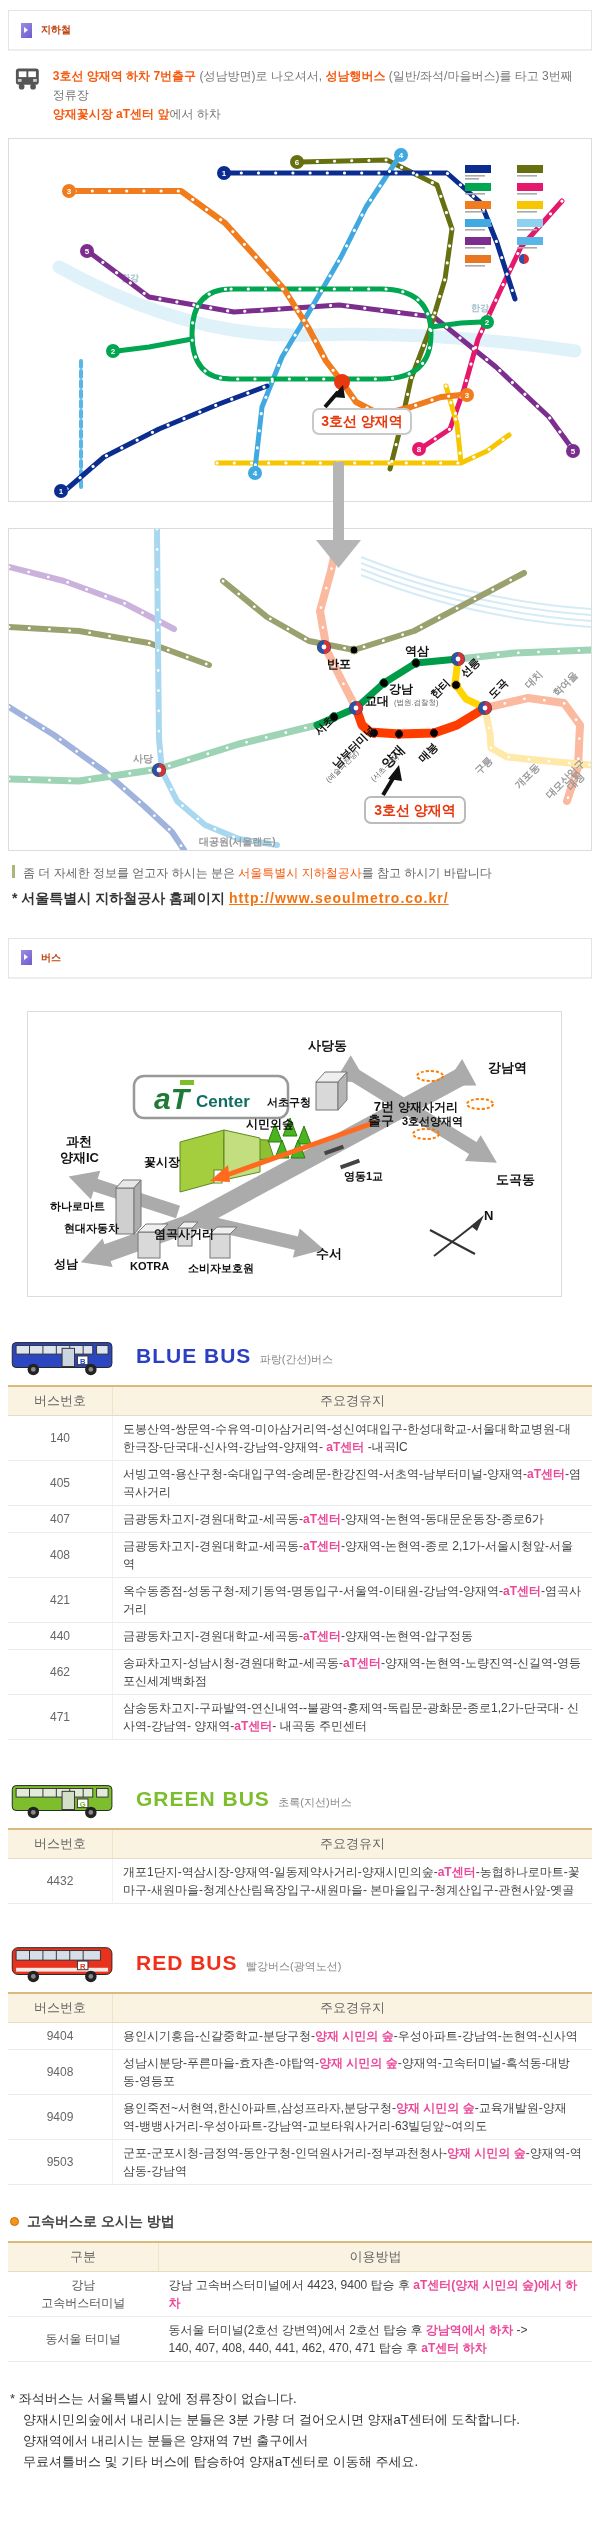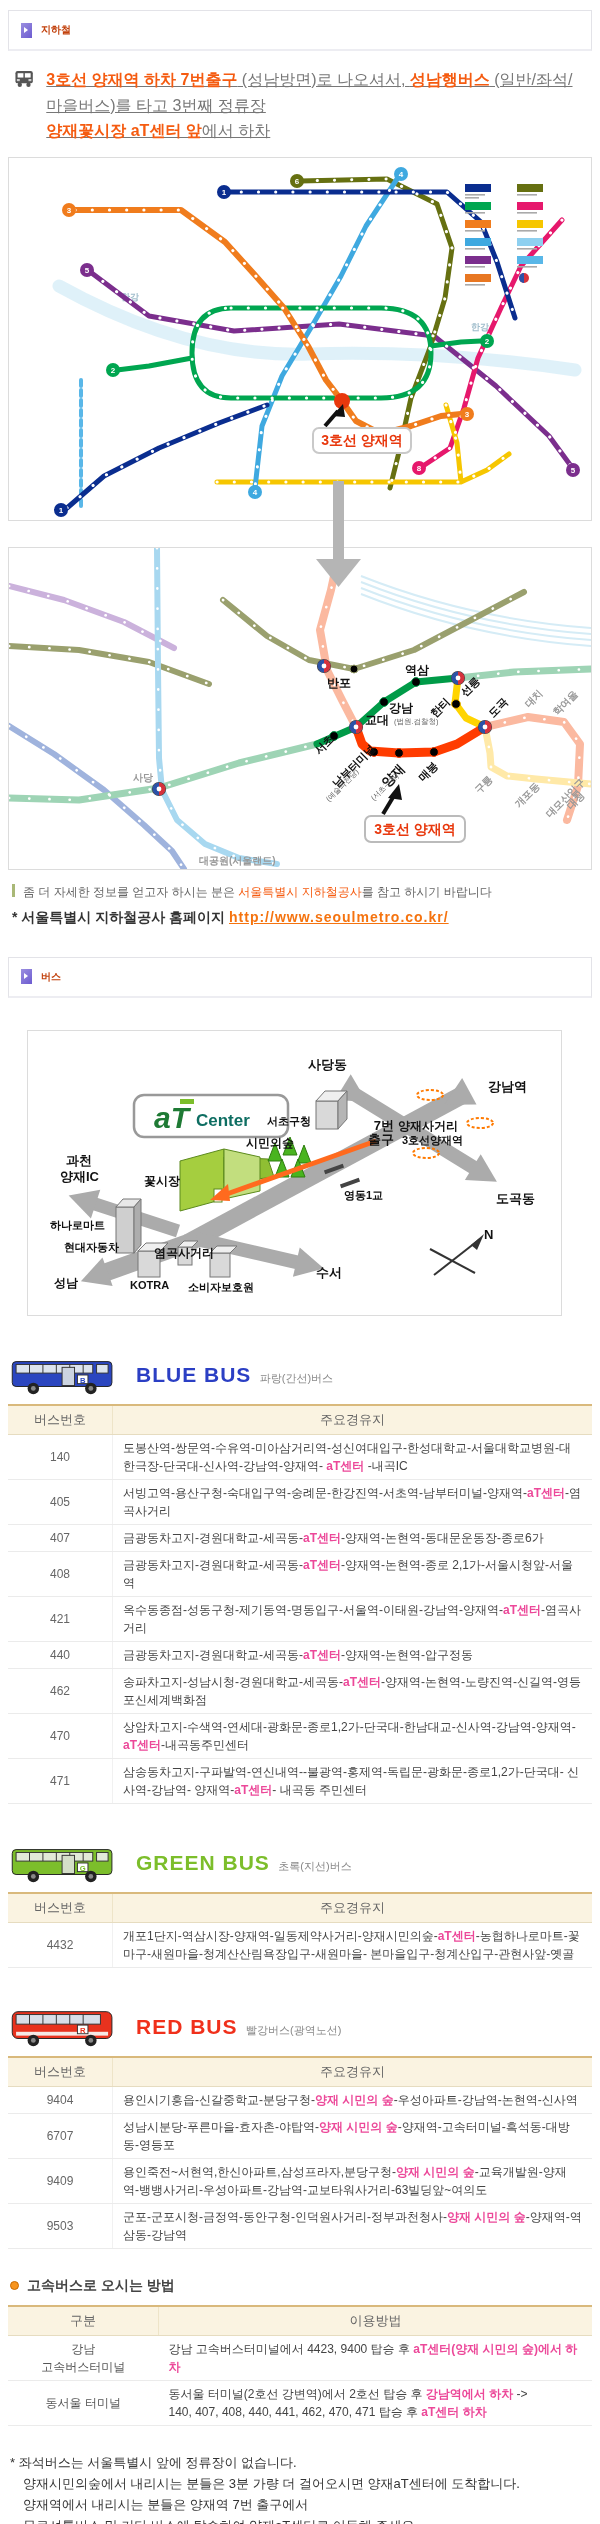--- a/index.html
+++ b/index.html
@@ -7,21 +7,21 @@
   .wrap{padding:10px 8px 20px;}
 
   
   .sec-header{border:1px solid #E3E3E8;border-bottom:2px solid #EDEDF2;height:38px;display:flex;align-items:center;padding:0 12px;background:#fff;}
   .sec-icon{width:11px;height:15px;background:linear-gradient(135deg,#9b8fe0,#6c5bd0);margin-right:9px;position:relative;flex:none;}
   .sec-icon::after{content:'';position:absolute;left:3px;top:4px;border-left:4px solid #fff;border-top:3.5px solid transparent;border-bottom:3.5px solid transparent;}
   .sec-title{font-weight:bold;font-size:10px;color:#c2410c;}
 
   
   .instruction{display:flex;gap:12px;margin:16px 6px 13px;}
-  .instr-text{font-size:16px;line-height:1.6;color:#777;text-decoration:underline;}
+  .instr-text{font-size:12px;line-height:1.6;color:#777;}
   .hl{color:#F55B10;font-weight:bold;}
 
   .map-box{border:1px solid #DCDCDC;background:#fff;}
   .map-gap{height:26px;position:relative;}
   .down-arrow{position:absolute;left:308px;top:-40px;z-index:6;}
 
   .metro-note{margin:14px 4px 4px;font-size:12px;color:#666;display:flex;align-items:flex-start;}
   .bar-icon{width:3px;height:13px;background:#A9B877;margin-right:8px;flex:none;}
   .link-orange{color:#F55B10;text-decoration:none;}
   .homepage{margin:8px 4px 30px;font-size:14px;font-weight:bold;color:#333;}
@@ -465,24 +465,20 @@
         </tr>
     <tr>
           <td class="no">440</td>
           <td>금광동차고지-경원대학교-세곡동-<b>aT센터</b>-양재역-논현역-압구정동</td>
         </tr>
     <tr>
           <td class="no">462</td>
           <td>송파차고지-성남시청-경원대학교-세곡동-<b>aT센터</b>-양재역-논현역-노량진역-신길역-영등포신세계백화점</td>
         </tr>
     <tr>
-          <td class="no">470</td>
-          <td>상암차고지-수색역-연세대-광화문-종로1,2가-단국대-한남대교-신사역-강남역-양재역-<b>aT센터</b>-내곡동주민센터</td>
-        </tr>
-    <tr>
           <td class="no">471</td>
           <td>삼송동차고지-구파발역-연신내역--불광역-홍제역-독립문-광화문-종로1,2가-단국대- 신사역-강남역- 양재역-<b>aT센터</b>- 내곡동 주민센터</td>
         </tr>
   </tbody>
     </table>
 
   <div class="bus-group-header">
     <svg width="112" height="46" viewBox="0 0 116 48">
       <rect x="4" y="10" width="104" height="26" rx="4" stroke="#222" fill="#7CBE2B"></rect>
       <rect x="8" y="13" width="80" height="9" fill="#E2EAD8" stroke="#333"></rect>
@@ -536,21 +532,21 @@
     <tbody>
         <tr>
           <th class="no">버스번호</th>
           <th>주요경유지</th>
         </tr>
     <tr>
           <td class="no">9404</td>
           <td>용인시기흥읍-신갈중학교-분당구청-<b>양재 시민의 숲</b>-우성아파트-강남역-논현역-신사역</td>
         </tr>
     <tr>
-          <td class="no">6707</td>
+          <td class="no">9408</td>
           <td>성남시분당-푸른마을-효자촌-야탑역-<b>양재 시민의 숲</b>-양재역-고속터미널-흑석동-대방동-영등포</td>
         </tr>
     <tr>
           <td class="no">9409</td>
           <td>용인죽전~서현역,한신아파트,삼성프라자,분당구청-<b>양재 시민의 숲</b>-교육개발원-양재역-뱅뱅사거리-우성아파트-강남역-교보타워사거리-63빌딩앞~여의도</td>
         </tr>
     <tr>
           <td class="no">9503</td>
           <td>군포-군포시청-금정역-동안구청-인덕원사거리-정부과천청사-<b>양재 시민의 숲</b>-양재역-역삼동-강남역</td>
         </tr>

